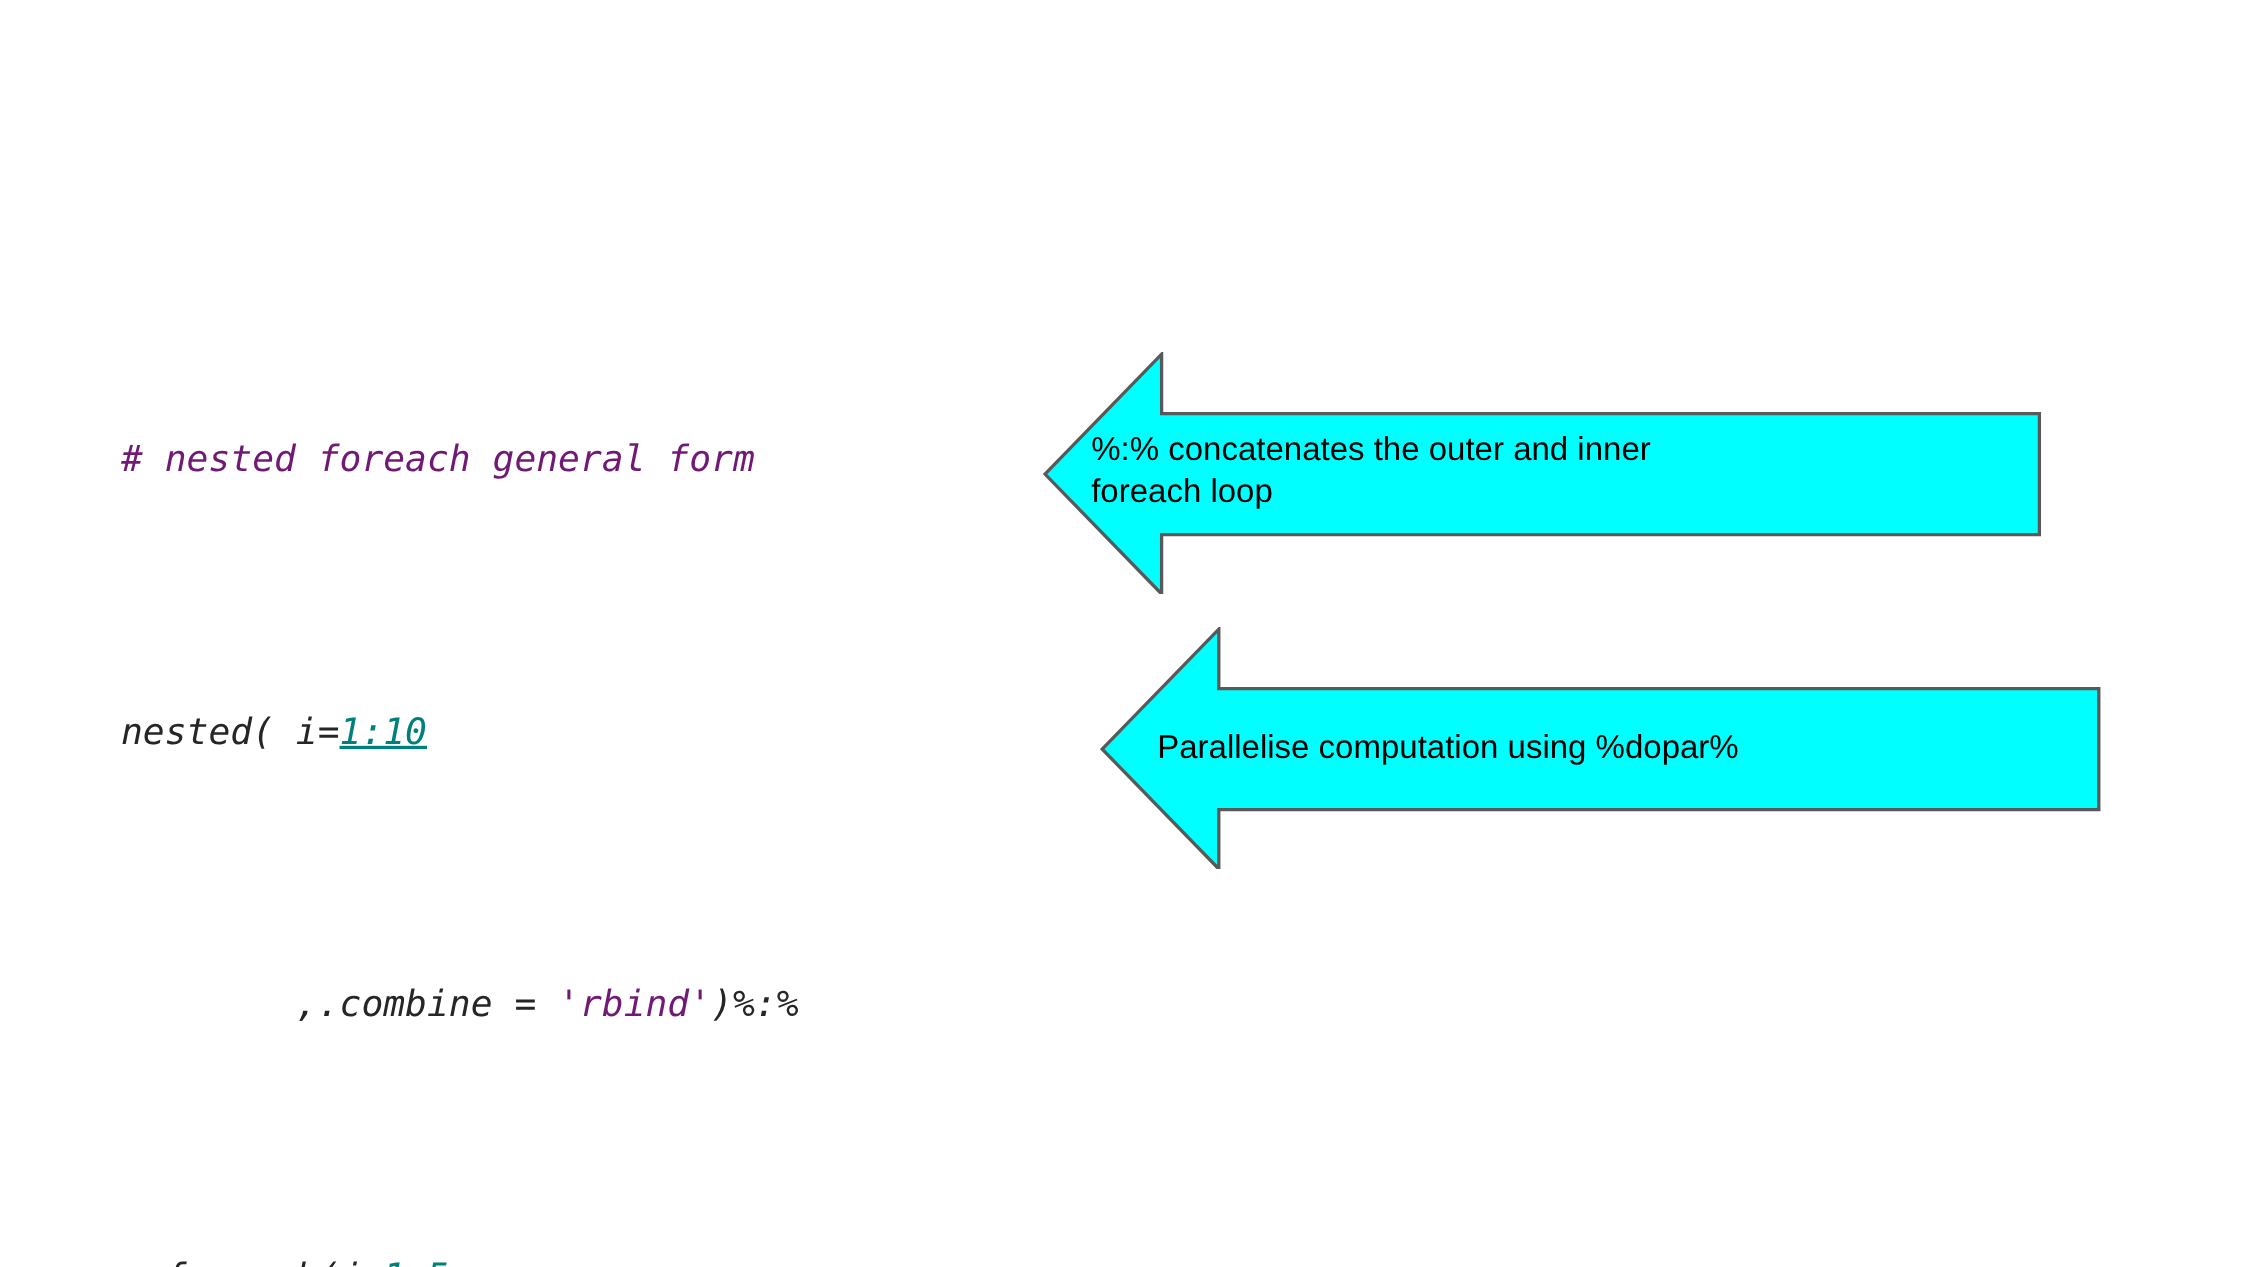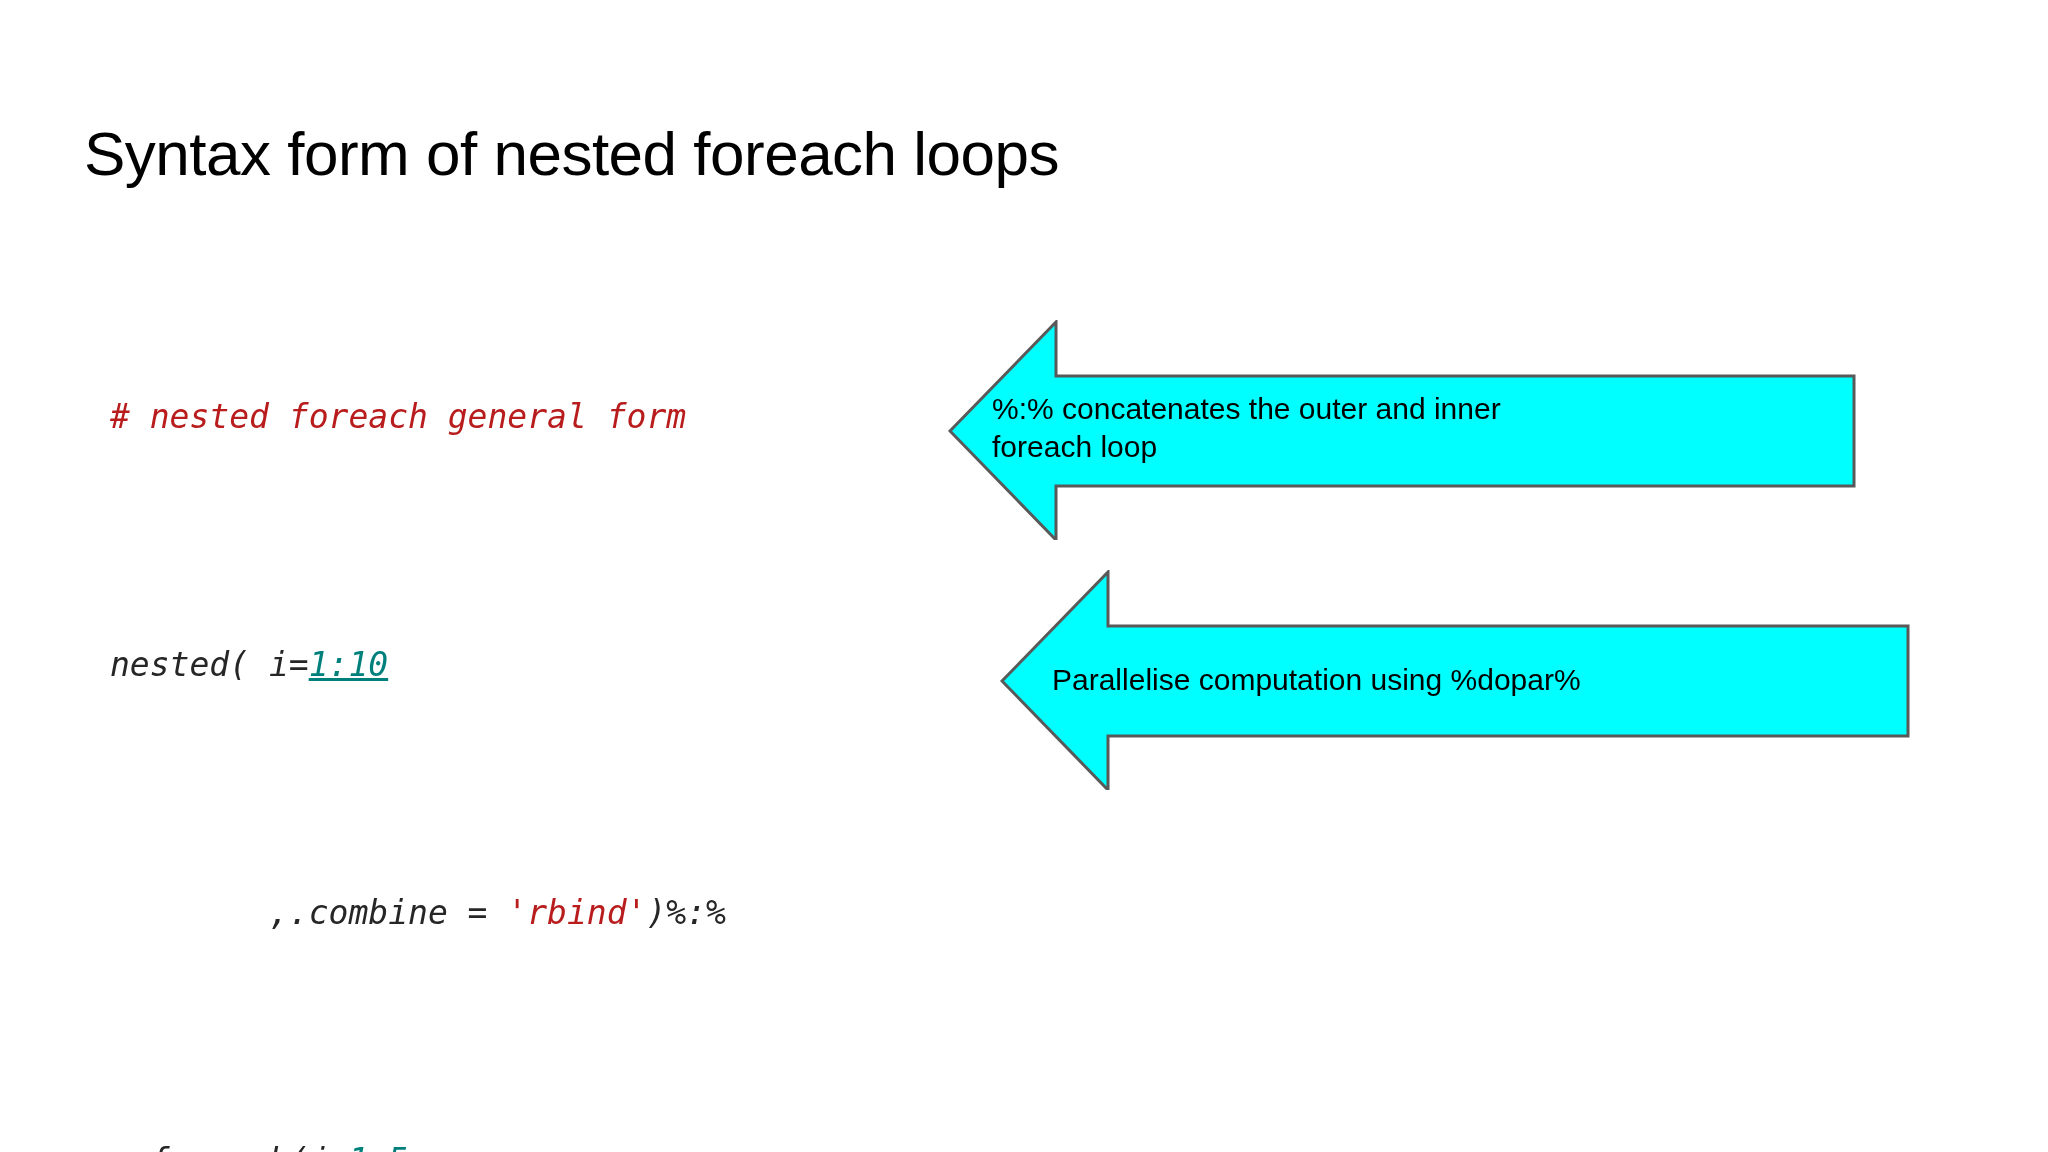--- a/index.html
+++ b/index.html
@@ -30,23 +30,23 @@
     position:absolute;
     left:110px; top:262px;
     font-family:"DejaVu Sans Mono", monospace;
     font-style:italic;
     font-size:33px;
     line-height:62px;
     color:#262626;
     white-space:pre;
   }
   .code .ln{display:block;white-space:pre;}
-  .tok-comment{color:#b91c1c;}
+  .tok-comment{color:#701a75;}
   .tok-num{color:#00807d;text-decoration:underline;}
-  .tok-str{color:#b91c1c;}
+  .tok-str{color:#701a75;}
   .tok-plain{color:#262626;}
 
   
   .arrow{
     position:absolute;
     display:flex;
     align-items:center;
   }
   .arrow-svg{position:absolute;left:0;top:0;}
   .arrow-label{
@@ -63,21 +63,20 @@
   #arrow-concat .arrow-label{ margin-left:44px; margin-top:-4px; }
 
   #arrow-dopar{ left:1000px; top:570px; width:910px; height:220px; }
   #arrow-dopar .arrow-label{ margin-left:52px; }
 </style>
 </head>
 <body>
 
 <div class="slide">
 
-  <div class="title">Syntax form of nested foreach loops</div>
 
   <div class="code">
     <span class="ln"><span class="tok-comment"># nested foreach general form</span></span>
 
     <span class="ln"><span class="tok-plain">nested( i=</span><span class="tok-num">1:10</span></span>
 
     <span class="ln"><span class="tok-plain">        ,.combine = </span><span class="tok-str">'rbind'</span><span class="tok-plain">)%:%</span></span>
 
     <span class="ln"><span class="tok-plain">  foreach(j=</span><span class="tok-num">1:5</span></span>
 

